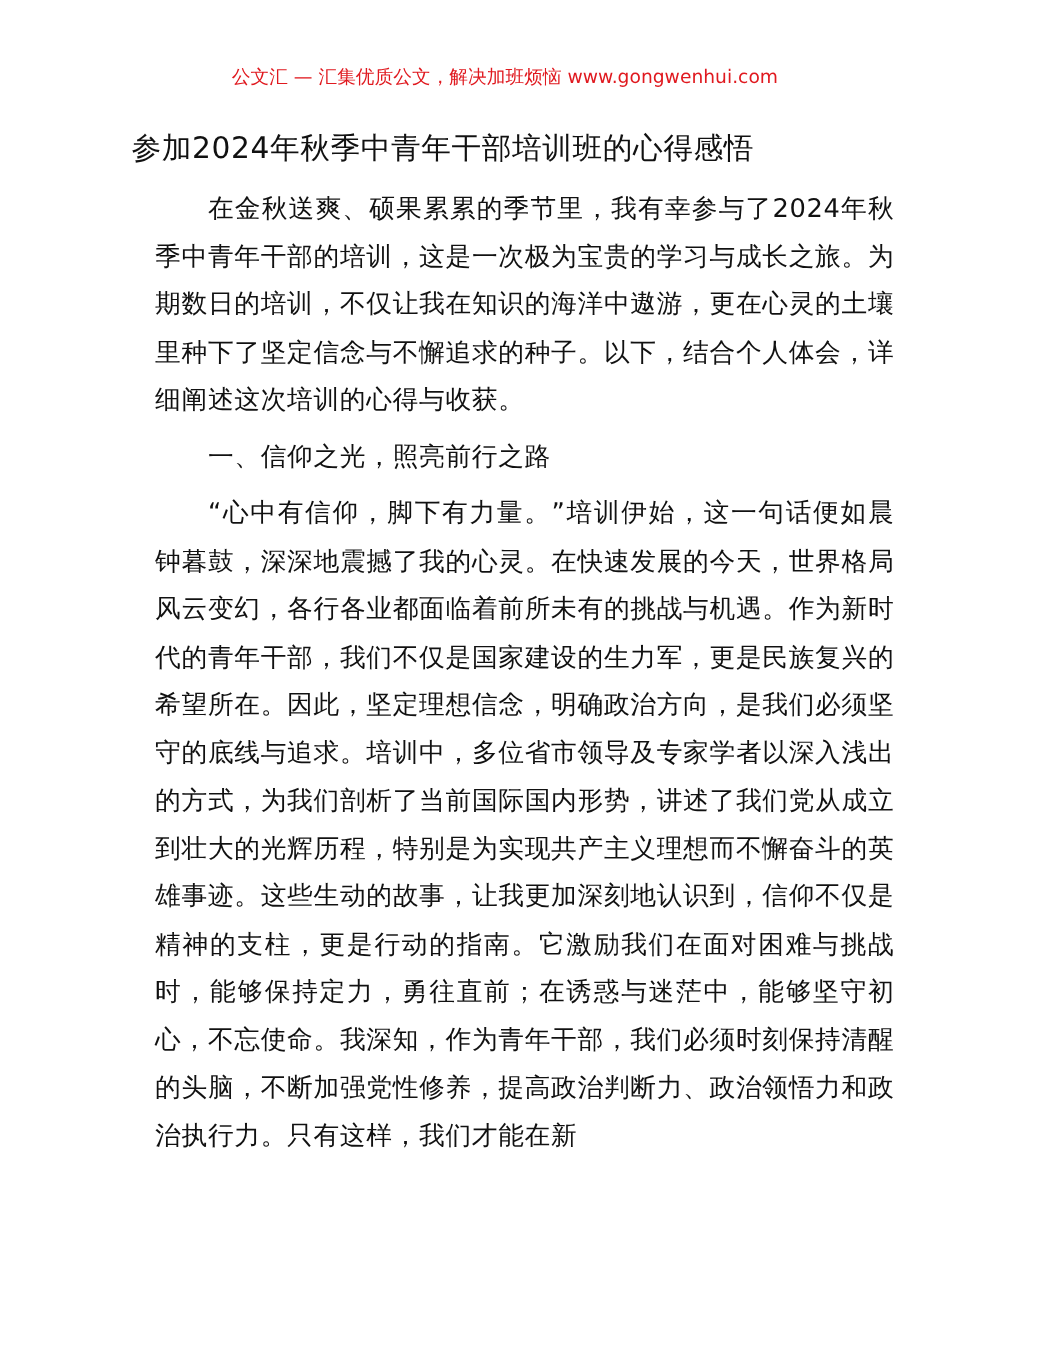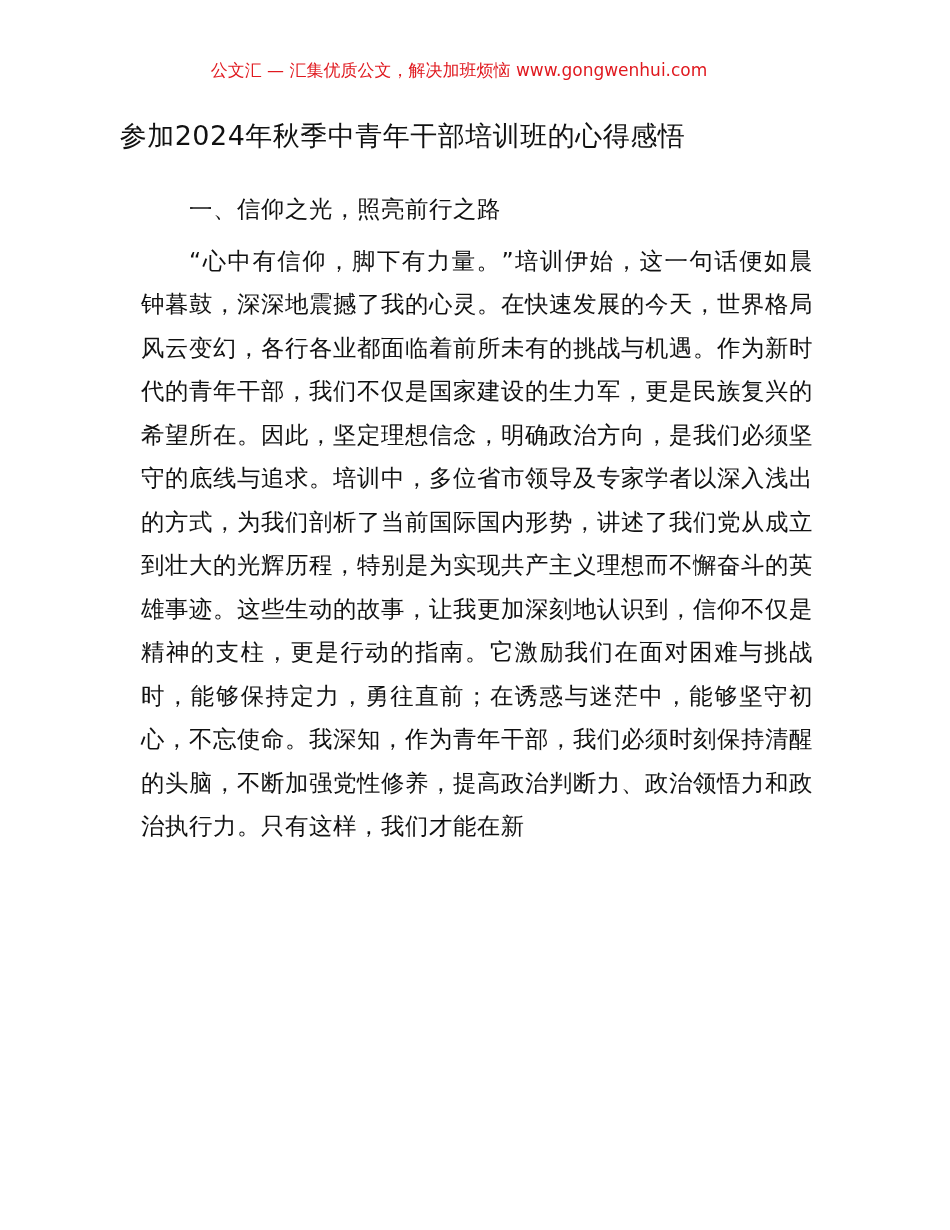--- a/index.html
+++ b/index.html
@@ -48,31 +48,32 @@
       margin: 0;
       font-size: 23.4px;
       line-height: 43.5px;
       text-indent: 48px;
       text-align: justify;
       text-justify: inter-character;
       letter-spacing: 0.6px;
       word-break: break-all;
     }
     .para.heading {
-      margin-top: 12px;
+      margin-top: 0;
     }
     .gap {
       height: 8px;
     }
   </style>
 </head>
 <body>
 
 <div class="header-banner">公文汇 — 汇集优质公文，解决加班烦恼 www.gongwenhui.com</div>
 
 <div class="doc-title">参加2024年秋季中青年干部培训班的心得感悟</div>
 
 <div class="doc-body">
+  <p class="para">在金秋送爽、硕果累累的季节里，我有幸参与了2024年秋季中青年干部的培训，这是一次极为宝贵的学习与成长之旅。为期数日的培训，不仅让我在知识的海洋中遨游，更在心灵的土壤里种下了坚定信念与不懈追求的种子。以下，结合个人体会，详细阐述这次培训的心得与收获。</p>
   <div class="gap"></div>
   <p class="para heading">一、信仰之光，照亮前行之路</p>
   <div class="gap"></div>
   <p class="para">“心中有信仰，脚下有力量。”培训伊始，这一句话便如晨钟暮鼓，深深地震撼了我的心灵。在快速发展的今天，世界格局风云变幻，各行各业都面临着前所未有的挑战与机遇。作为新时代的青年干部，我们不仅是国家建设的生力军，更是民族复兴的希望所在。因此，坚定理想信念，明确政治方向，是我们必须坚守的底线与追求。培训中，多位省市领导及专家学者以深入浅出的方式，为我们剖析了当前国际国内形势，讲述了我们党从成立到壮大的光辉历程，特别是为实现共产主义理想而不懈奋斗的英雄事迹。这些生动的故事，让我更加深刻地认识到，信仰不仅是精神的支柱，更是行动的指南。它激励我们在面对困难与挑战时，能够保持定力，勇往直前；在诱惑与迷茫中，能够坚守初心，不忘使命。我深知，作为青年干部，我们必须时刻保持清醒的头脑，不断加强党性修养，提高政治判断力、政治领悟力和政治执行力。只有这样，我们才能在新</p>
 </div>
 
 </body></html>

